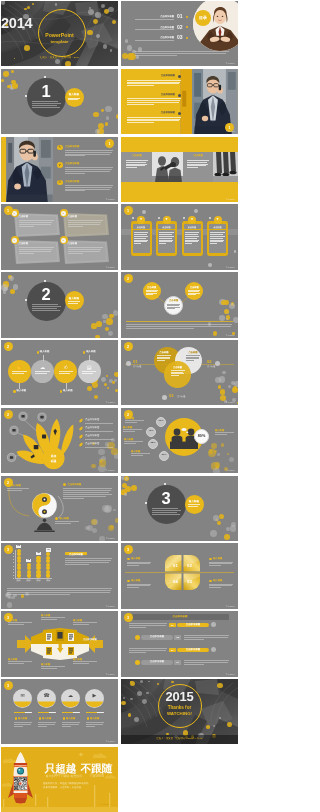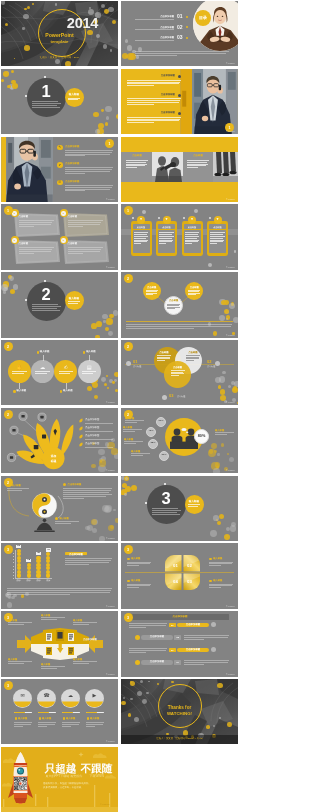--- a/index.html
+++ b/index.html
@@ -86,21 +86,21 @@
       <span class="cir" style="left:23.49px;top:6.58px;width:2.73px;height:2.73px;background:rgba(226,178,26,.85);"></span>
       <span class="cir" style="left:107.44px;top:6.06px;width:5.30px;height:5.30px;background:rgba(235,235,235,.4);"></span>
       <span class="cir" style="left:53.69px;top:2.08px;width:2.49px;height:2.49px;background:rgba(235,235,235,.4);"></span>
       <span class="cir" style="left:3.95px;top:21.99px;width:3.14px;height:3.14px;background:rgba(226,178,26,.85);"></span>
       <span class="cir" style="left:110.58px;top:19.04px;width:4.21px;height:4.21px;background:rgba(226,178,26,.85);"></span>
       <span class="cir" style="left:94.94px;top:32.69px;width:4.21px;height:4.21px;background:rgba(235,235,235,.4);"></span>
       <span class="cir" style="left:12.65px;top:56.60px;width:1.65px;height:1.65px;background:rgba(226,178,26,.85);"></span>
       <span class="cir" style="left:54.29px;top:58.04px;width:4.68px;height:4.68px;background:rgba(235,235,235,.4);"></span>
       <span class="cir" style="left:25.86px;top:4.57px;width:3.10px;height:3.10px;background:rgba(226,178,26,.85);"></span>
       <span class="cir" style="left:36.50px;top:7.50px;width:48.00px;height:48.00px;border:1.60px solid #e9b81b;box-sizing:border-box;"></span>
-      <span class="lbl" style="left:0.00px;top:14.00px;font-size:14.50px;line-height:16.67px;color:#f0f0f0;font-weight:bold;width:117px;text-align:center;letter-spacing:-.2px;padding-left:23px;">2014</span>
+      <span class="lbl" style="left:0.00px;top:14.00px;font-size:14.50px;line-height:16.67px;color:#f0f0f0;font-weight:bold;width:117px;letter-spacing:-.2px;">2014</span>
       <span class="lbl" style="left:0.00px;top:31.20px;font-size:5.20px;line-height:5.98px;color:#e9b81b;font-weight:bold;width:117px;text-align:center;">PowerPoint</span>
       <span class="lbl" style="left:0.00px;top:37.60px;font-size:4.40px;line-height:5.06px;color:#e9b81b;font-weight:bold;width:117px;text-align:center;">template</span>
       <span class="lbl" style="left:0.00px;top:55.60px;font-size:2.50px;line-height:2.88px;color:#e9b81b;width:117px;text-align:center;">汇报人：某某某  —  汇报时间：2014</span>
     </div>
     <div class="slide" style="left:121.0px;top:1.0px;background:#838383">
       <span class="cir" style="left:5.90px;top:44.49px;width:5.36px;height:5.36px;background:rgba(205,205,205,.5);"></span>
       <span class="cir" style="left:3.52px;top:38.13px;width:3.93px;height:3.93px;background:rgba(205,205,205,.5);"></span>
       <span class="cir" style="left:4.14px;top:54.45px;width:2.97px;height:2.97px;background:rgba(226,178,26,.85);"></span>
       <span class="cir" style="left:7.77px;top:51.60px;width:7.47px;height:7.47px;background:rgba(226,178,26,.85);"></span>
       <span class="cir" style="left:11.31px;top:48.60px;width:3.45px;height:3.45px;background:rgba(205,205,205,.5);"></span>
@@ -1309,20 +1309,21 @@
       <span class="cir" style="left:98.04px;top:38.39px;width:1.67px;height:1.67px;background:rgba(235,235,235,.4);"></span>
       <span class="cir" style="left:45.37px;top:53.83px;width:2.39px;height:2.39px;background:rgba(226,178,26,.85);"></span>
       <span class="cir" style="left:106.45px;top:43.43px;width:4.39px;height:4.39px;background:rgba(226,178,26,.85);"></span>
       <span class="cir" style="left:25.27px;top:12.75px;width:2.74px;height:2.74px;background:rgba(235,235,235,.4);"></span>
       <span class="cir" style="left:77.12px;top:53.79px;width:5.40px;height:5.40px;background:rgba(235,235,235,.4);"></span>
       <span class="cir" style="left:6.75px;top:34.19px;width:3.68px;height:3.68px;background:rgba(226,178,26,.85);"></span>
       <span class="cir" style="left:96.02px;top:3.60px;width:5.51px;height:5.51px;background:rgba(226,178,26,.85);"></span>
       <span class="cir" style="left:12.54px;top:37.89px;width:5.38px;height:5.38px;background:rgba(235,235,235,.4);"></span>
       <span class="cir" style="left:84.99px;top:46.37px;width:3.72px;height:3.72px;background:rgba(226,178,26,.85);"></span>
       <span class="cir" style="left:36.50px;top:5.00px;width:44.00px;height:44.00px;border:1.50px solid #e9b81b;box-sizing:border-box;"></span>
+      <span class="lbl" style="left:0.00px;top:11.00px;font-size:13.00px;line-height:14.95px;color:#f0f0f0;font-weight:bold;width:117px;text-align:center;letter-spacing:-.2px;">2015</span>
       <span class="lbl" style="left:0.00px;top:26.00px;font-size:4.60px;line-height:5.29px;color:#e9b81b;font-weight:bold;width:117px;text-align:center;">Thanks for</span>
       <span class="lbl" style="left:0.00px;top:32.00px;font-size:4.40px;line-height:5.06px;color:#e9b81b;font-weight:bold;width:117px;text-align:center;">WATCHING!</span>
       <span class="ab" style="left:0.00px;top:56.00px;width:117.00px;height:9.40px;background:rgba(22,22,22,.6);"></span>
       <span class="lbl" style="left:0.00px;top:58.60px;font-size:2.40px;line-height:2.76px;color:#e9b81b;width:117px;text-align:center;">汇报人：某某某　汇报时间：2015年×月×日</span>
     </div>
     <div class="slide" style="left:1.0px;top:746.8px;background:#e8b420">
       <span class="ab" style="left:0.00px;top:0.00px;width:117.00px;height:65.40px;background:#e2ae1a;"></span>
       <svg class="ab" width="117" height="65.4" viewBox="0 0 117 65.4" style="left:0;top:0">
       <g fill="#e8bb32">
         <path d="M2 14 q 2.4 -3.4 5 -1.2 q 2.4 -3.2 5.4 .2 q 3.2 .2 3.2 3 l -13.6 0 z"></path>

